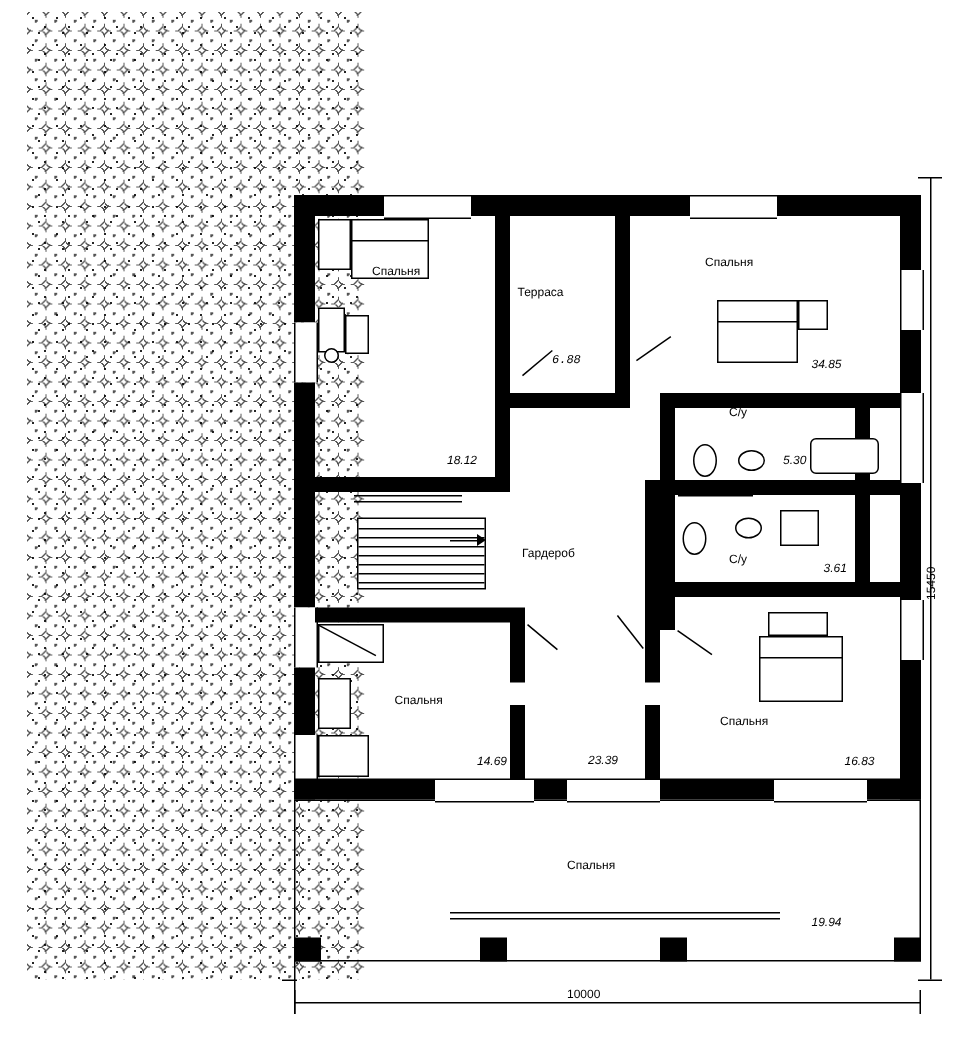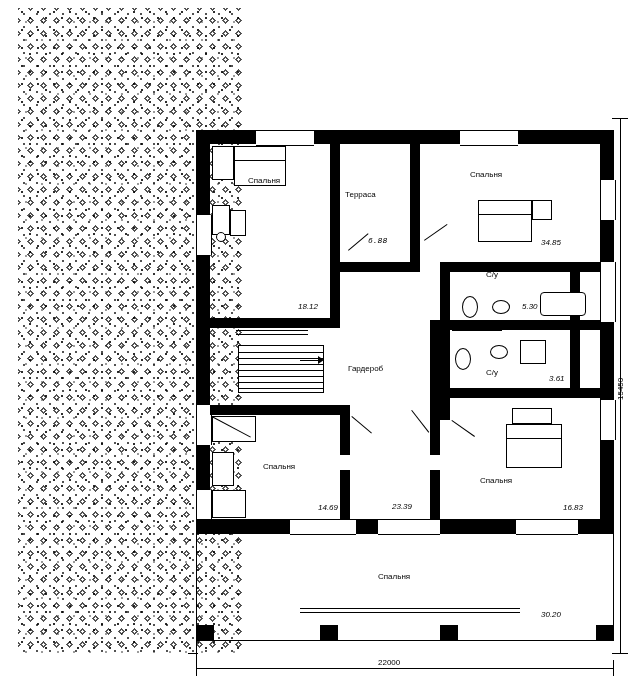--- a/index.html
+++ b/index.html
@@ -50,28 +50,28 @@
   <div id="trees2"></div>
 
   <div class="thinlineV" style="left:620px;top:118px;height:535px;"></div>
   <div class="thinline" style="left:612px;top:118px;width:16px;"></div>
   <div class="thinline" style="left:612px;top:653px;width:16px;"></div>
   <div class="dim-text vert" style="left:616px;top:400px;">15450</div>
 
   <div class="thinline" style="left:196px;top:668px;width:418px;"></div>
   <div class="thinlineV" style="left:196px;top:660px;height:16px;"></div>
   <div class="thinlineV" style="left:613px;top:660px;height:16px;"></div>
-  <div class="dim-text" style="left:378px;top:658px;">22000</div>
+  <div class="dim-text" style="left:378px;top:658px;">10000</div>
 
   <div class="thinlineV" style="left:196px;top:640px;height:36px;"></div>
   <div class="thinline" style="left:188px;top:653px;width:10px;"></div>
 
   <div class="outline" style="left:196px;top:533px;width:418px;height:108px;"></div>
   <div class="room-label" style="left:378px;top:572px;">Спальня</div>
-  <div class="area" style="left:541px;top:610px;">30.20</div>
+  <div class="area" style="left:541px;top:610px;">19.94</div>
 
   <div class="wall" style="left:196px;top:625px;width:18px;height:16px;"></div>
   <div class="wall" style="left:320px;top:625px;width:18px;height:16px;"></div>
   <div class="wall" style="left:440px;top:625px;width:18px;height:16px;"></div>
   <div class="wall" style="left:596px;top:625px;width:18px;height:16px;"></div>
   <div class="thinline" style="left:300px;top:608px;width:220px;"></div>
   <div class="thinline" style="left:300px;top:612px;width:220px;"></div>
 
   <div class="wall" style="left:196px;top:130px;width:60px;height:14px;"></div>
   <div class="wall" style="left:256px;top:130px;width:58px;height:14px;background:#fff;border-top:1px solid #000;border-bottom:1px solid #000;"></div>

